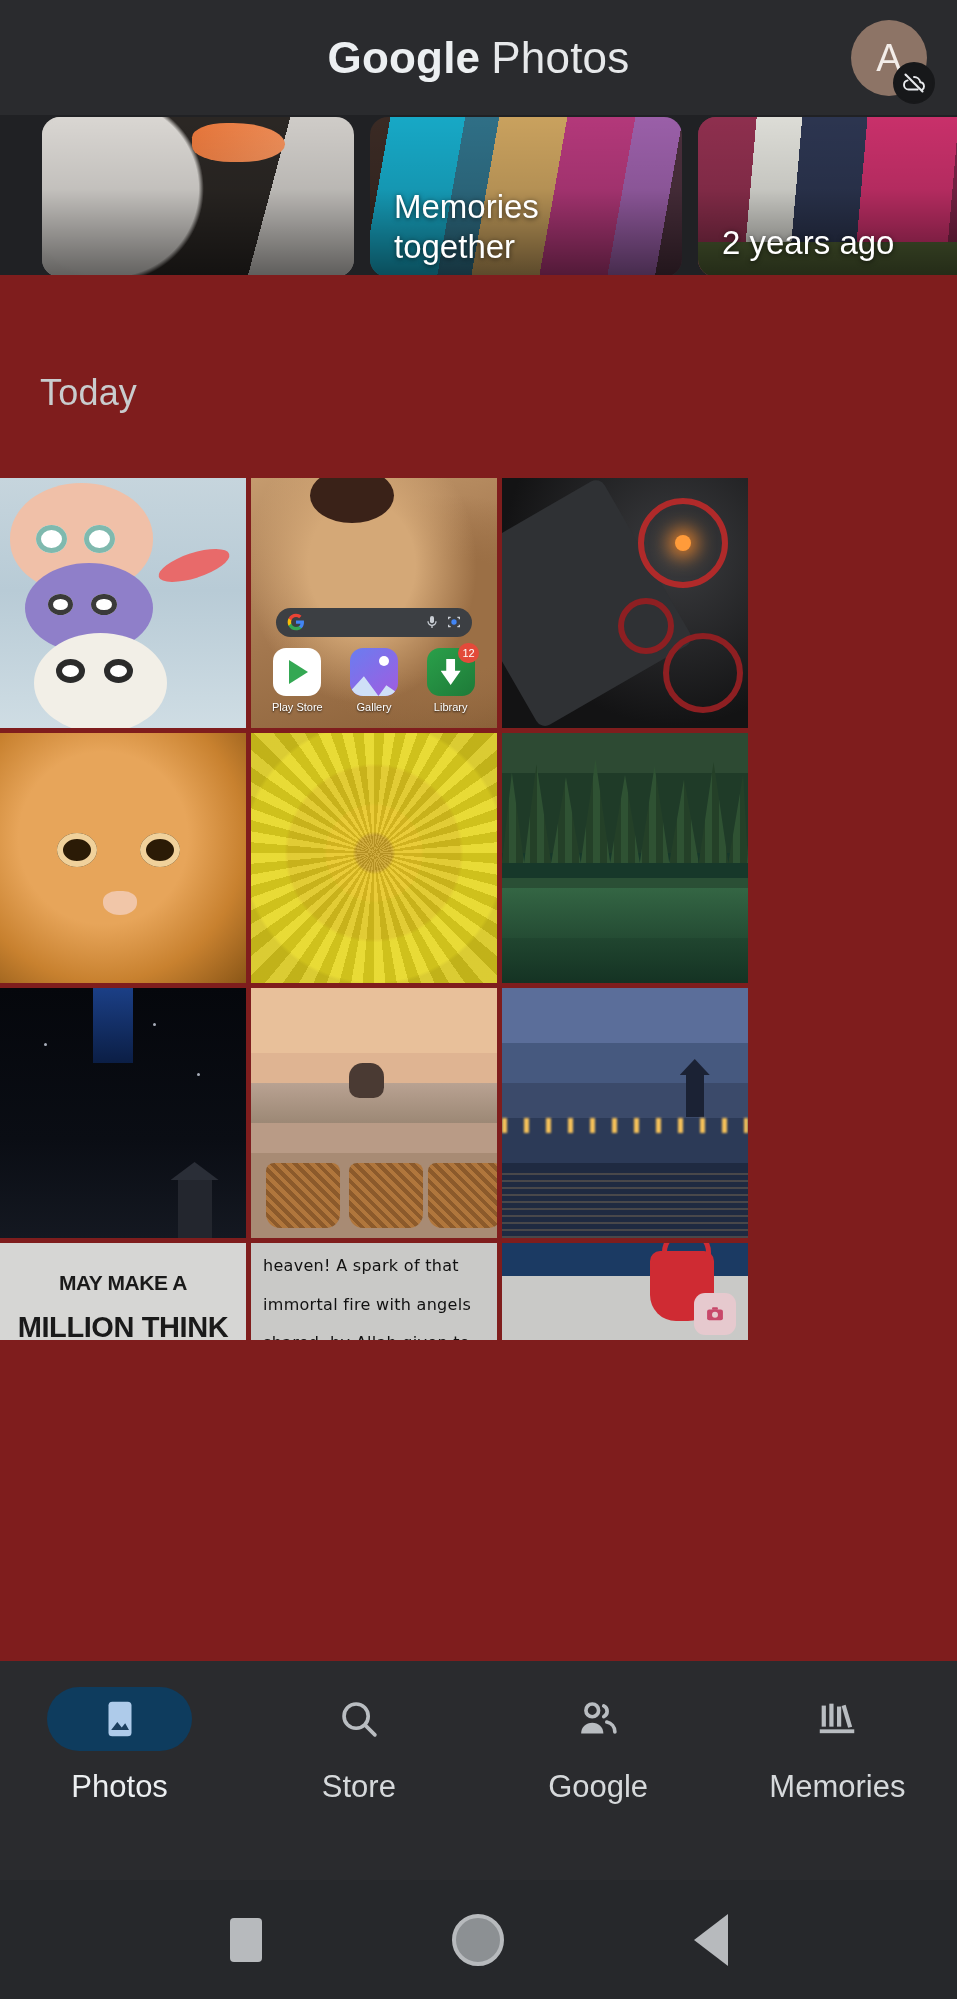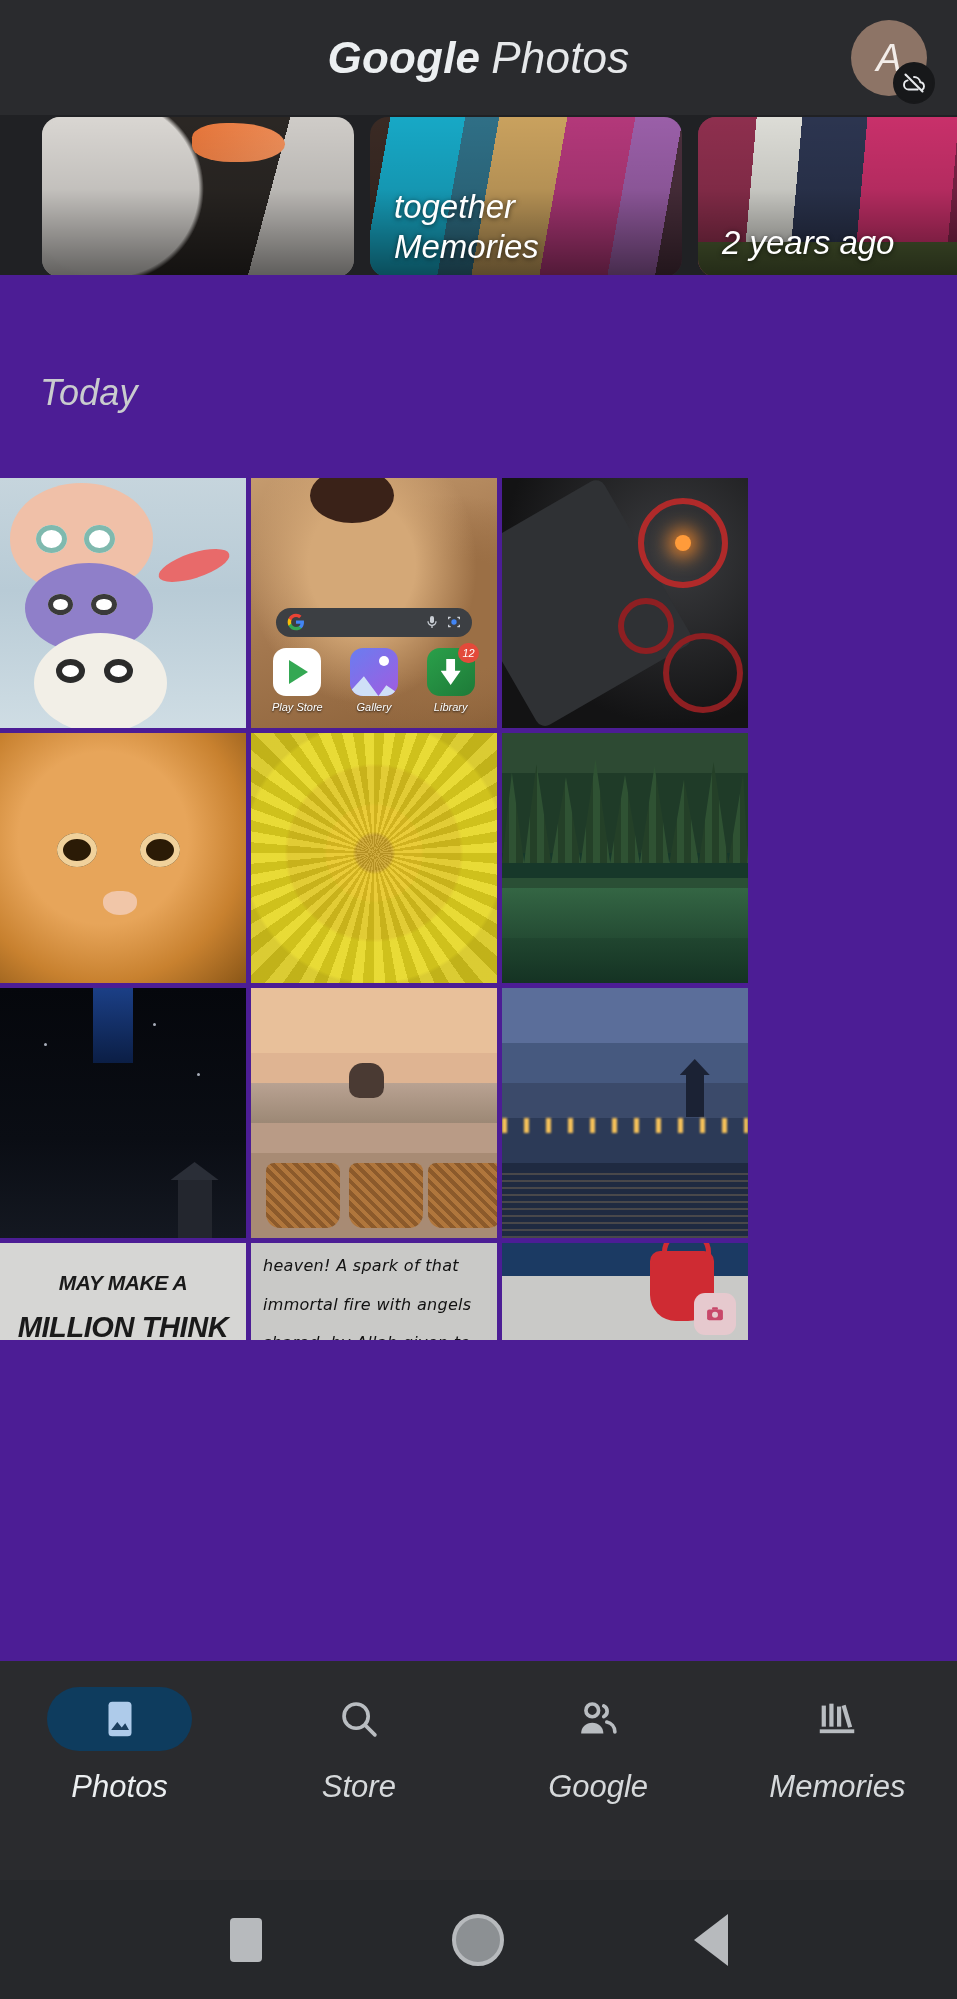--- a/index.html
+++ b/index.html
@@ -2,21 +2,21 @@
 <html><head>
 <meta charset="utf-8">
 <style>
   * { box-sizing: border-box; margin: 0; padding: 0; }
   html, body {
     width: 957px; height: 1999px;
     background: #202124;
     font-family: "Liberation Sans", sans-serif;
     overflow: hidden;
   }
-  .phone { position: relative; width: 957px; height: 1999px; background: #4c1d95; font-style: italic; }
+  .phone { position: relative; width: 957px; height: 1999px; background: #7f1d1d; }
 
   
   .appbar {
     position: absolute; top: 0; left: 0; width: 957px; height: 115px;
     background: #2a2b2e;
     display: flex; align-items: center; justify-content: center;
   }
   .brand { font-size: 44px; letter-spacing: .2px; white-space: nowrap; }
   .brand .g { font-weight: bold; color: #eceff1; }
   .brand .p { font-weight: normal; color: #e6e8ea; margin-left: 11px; }
@@ -395,22 +395,22 @@
 
     <div class="mem-card">
       <div class="img art-spotlight"></div>
       <div class="shade"></div>
     </div>
 
     <div class="mem-card">
       <div class="img art-memories"></div>
       <div class="shade"></div>
       <div class="mem-label two">
+        <div>Memories</div>
         <div>together</div>
-        <div>Memories</div>
       </div>
     </div>
 
     <div class="mem-card">
       <div class="img art-twoyears"></div>
       <div class="shade"></div>
       <div class="mem-label">2 years ago</div>
     </div>
 
   </div>

